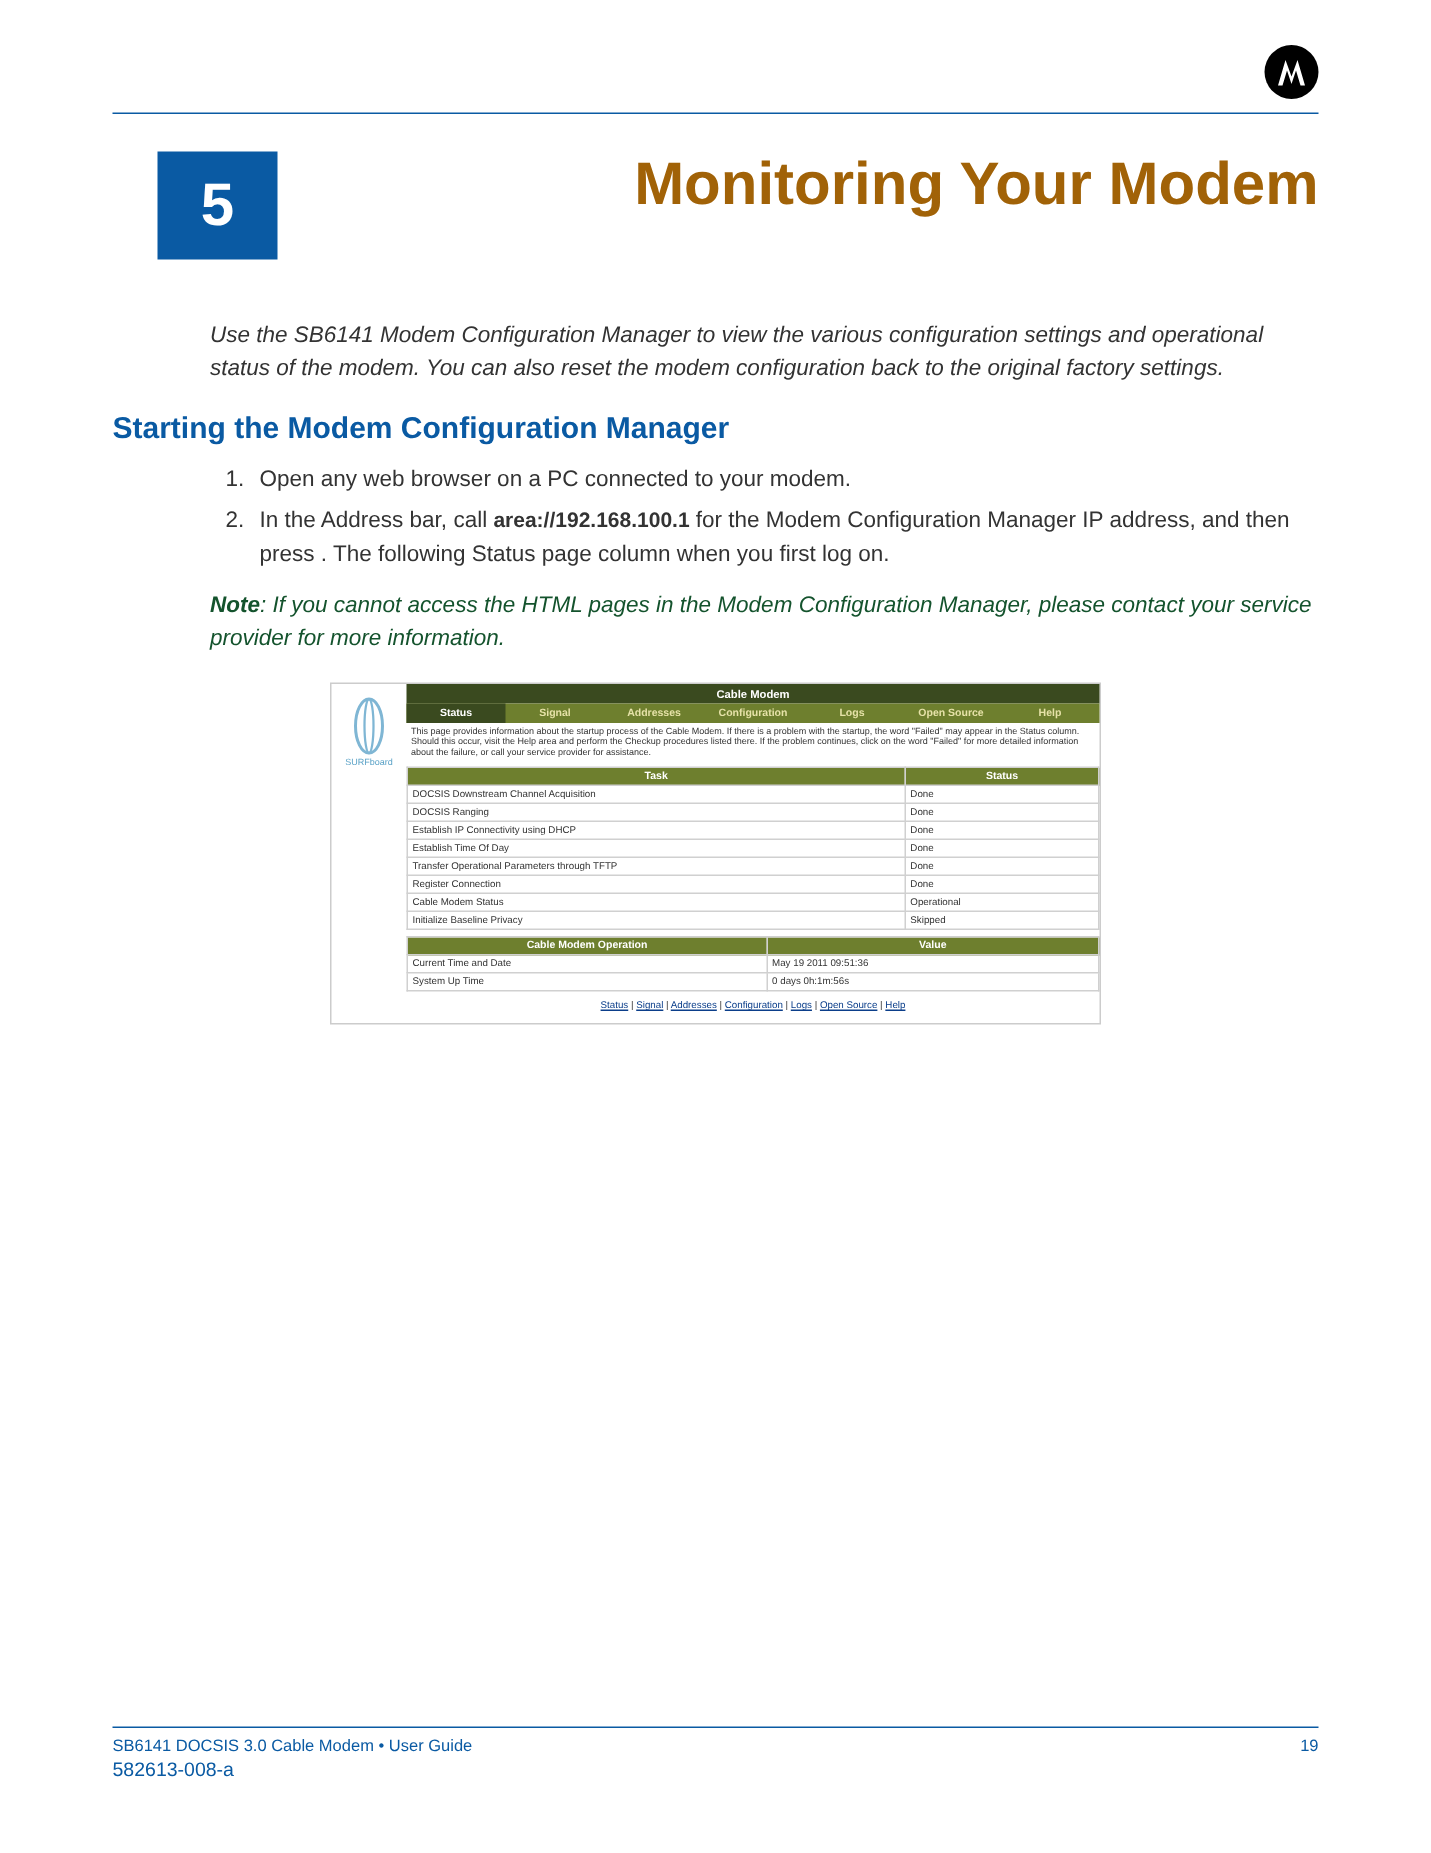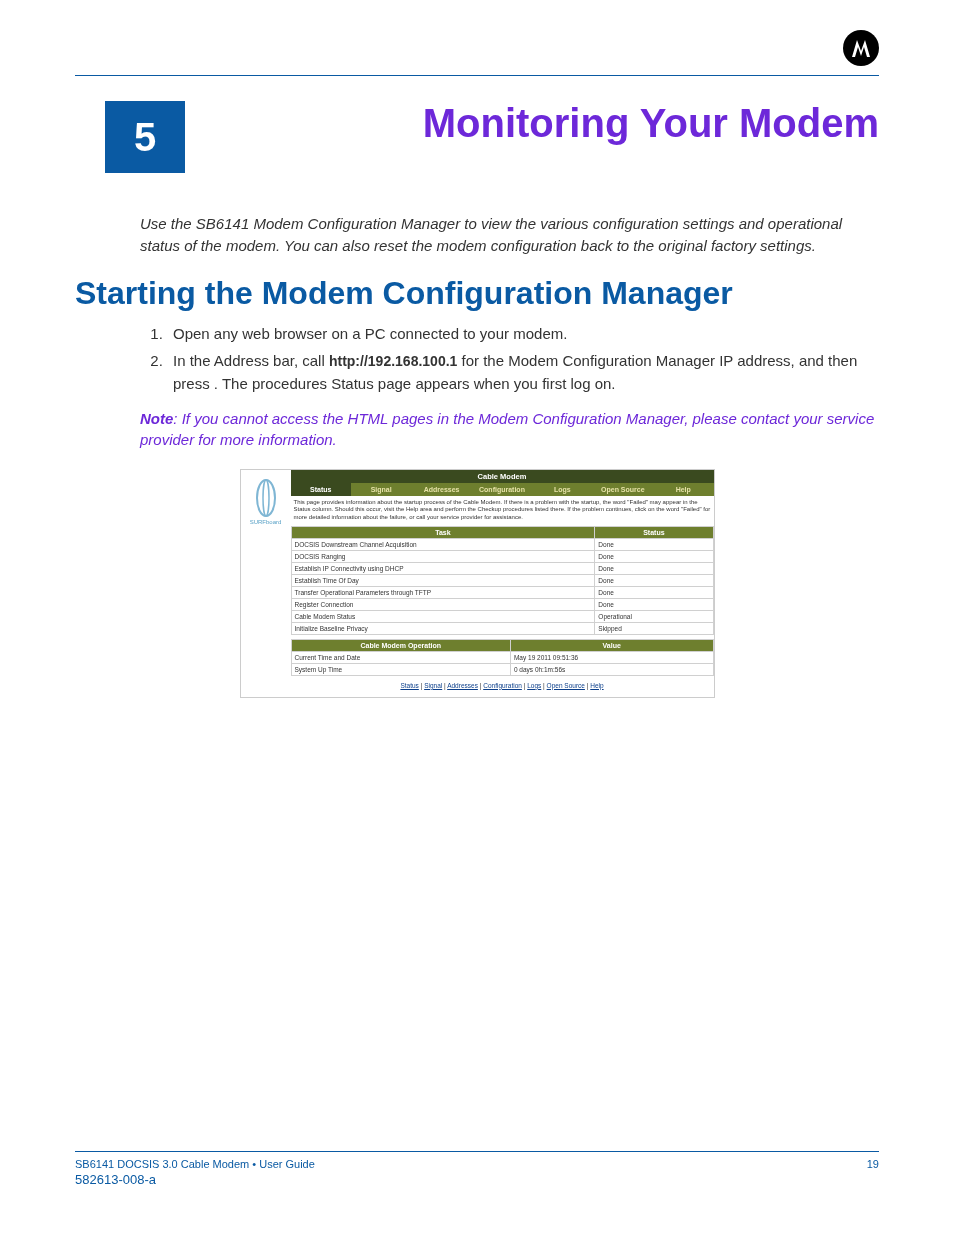--- a/index.html
+++ b/index.html
@@ -50,21 +50,21 @@
     align-items: center;
     justify-content: center;
     font-family: "Arial Black", Arial, sans-serif;
     font-weight: 900;
     font-size: 40px;
     flex-shrink: 0;
   }
   .chapter-title {
     flex: 1;
     text-align: right;
-    color: #6d28d9;
+    color: #a16207;
     font-family: "Arial Narrow", Arial, sans-serif;
     font-stretch: condensed;
     font-size: 40px;
     font-weight: 700;
     padding-right: 0;
     align-self: flex-start;
     line-height: 1.1;
   }
   .body-text {
     font-size: 15px;
@@ -72,45 +72,45 @@
     margin-left: 65px;
     margin-right: 0;
     margin-bottom: 18px;
     color: #333;
     font-style: italic;
   }
   .section-head {
     color: #0a5aa3;
     font-family: "Arial Narrow", Arial, sans-serif;
     font-stretch: condensed;
-    font-size: 32px;
+    font-size: 20px;
     font-weight: 700;
     margin-bottom: 10px;
   }
   .step-list {
     list-style: decimal;
     margin-left: 92px;
     margin-right: 0;
     font-size: 15px;
     line-height: 1.55;
     color: #333;
   }
   .step-list li { padding-left: 6px; margin-bottom: 4px; }
   .bold-inline { font-weight: bold; font-size: 14px; }
   .note-block {
     font-size: 15px;
     font-style: italic;
     line-height: 1.45;
     margin: 12px 0 18px 65px;
-    color: #6d28d9;
+    color: #14532d;
   }
   .note-label { font-weight: bold; }
   
   .modem-shot {
-    width: 475px;
+    width: 514px;
     margin: 0 auto 30px auto;
     background: #fff;
     border: 1px solid #ccc;
     font-size: 7px;
     font-family: Arial, sans-serif;
     display: flex;
   }
   .modem-left {
     width: 50px;
     text-align: center;
@@ -213,21 +213,21 @@
     <div class="chapter-title">Monitoring Your Modem</div>
   </div>
 
   <p class="body-text">Use the SB6141 Modem Configuration Manager to view the various configuration settings and operational status of the modem. You can also reset the modem configuration back to the original factory settings.</p>
 
   <h2 class="section-head">Starting the Modem Configuration Manager</h2>
 
   <ol class="step-list">
     <li><span>Open any web browser on a PC connected to your modem.</span></li>
     <li>
-      <span>In the Address bar, call </span><span class="bold-inline">http://192.168.100.1</span><span> for the Modem Configuration Manager IP address, and then press </span><span>. The procedures Status page appears when you first log on.</span>
+      <span>In the Address bar, call </span><span class="bold-inline">area://192.168.100.1</span><span> for the Modem Configuration Manager IP address, and then press </span><span>. The following Status page column when you first log on.</span>
     </li>
   </ol>
 
   <p class="note-block">
     <span class="note-label">Note</span><span>: If you cannot access the HTML pages in the Modem Configuration Manager, please contact your service provider for more information.</span>
   </p>
 
   <div class="modem-shot">
     <div class="modem-left">
       <svg viewBox="0 0 28 40">

